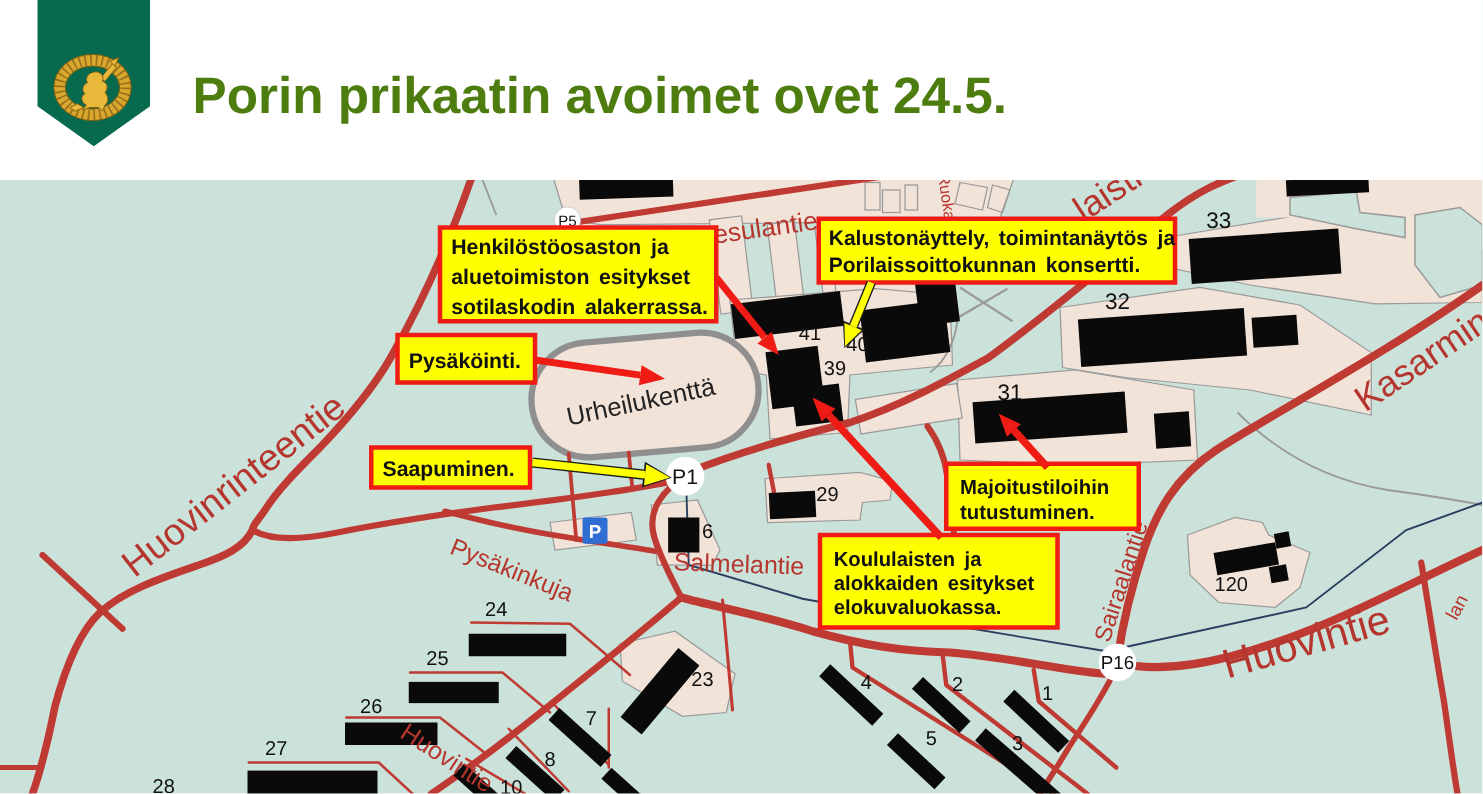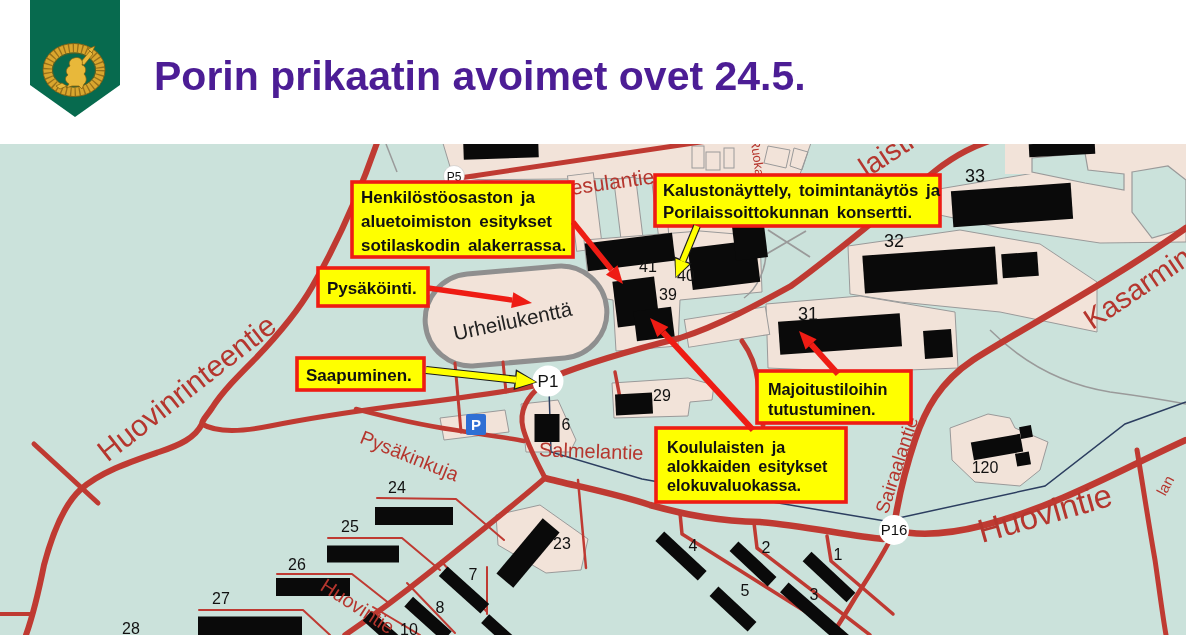--- a/index.html
+++ b/index.html
@@ -14,21 +14,21 @@
 <ellipse cx="74" cy="70" rx="26.5" ry="22" fill="none" stroke="#97701a" stroke-width="9" stroke-dasharray="1.3 3.2"></ellipse>
 <ellipse cx="74" cy="70" rx="21.5" ry="17" fill="none" stroke="#7a5c10" stroke-width="0.8"></ellipse>
 <ellipse cx="74" cy="70" rx="31" ry="26.5" fill="none" stroke="#7a5c10" stroke-width="0.8"></ellipse>
 <g fill="#e8b83a" stroke="#7a5c10" stroke-width="0.7">
 <path d="M80,63 L90,51 L93,54 L84,65 Z"></path>
 <path d="M88,49 L95,46 L92,53 Z"></path>
 <path d="M74,58 C70,59 68,63 70,66 C66,68 65,72 68,75 C64,77 65,82 69,84 L66,88 L72,86 L79,86 L82,89 L84,84 C87,82 87,77 84,74 C87,71 86,66 82,65 C84,60 79,56 74,58 Z"></path>
 <path d="M62,83 L56,86 L60,89 L67,86 Z"></path>
 </g>
 </svg>
-<div style="position:absolute;left:154px;top:53px;font-family:'Liberation Sans',sans-serif;font-weight:700;font-size:41px;color:#4c1d95;white-space:nowrap;">Porin prikaatin avoimet ovet 24.5.</div>
+<div style="position:absolute;left:154px;top:53px;font-family:'Liberation Sans',sans-serif;font-weight:700;font-size:41px;color:#4d7c0f;white-space:nowrap;">Porin prikaatin avoimet ovet 24.5.</div>
 </div>
 <svg width="1186" height="491" viewBox="0 144 1186 491" style="position:absolute;left:0;top:144px;">
       <rect x="0" y="144" width="1186" height="491" fill="#cbe2db"></rect>
       <polygon points="442,140 812,140 799,177 560,179 454,180" fill="#f2e3d9" stroke="#9a9a9a" stroke-width="1"></polygon>
       <polygon points="431,191 452,176 566,191 570,228 468,216" fill="#f2e3d9" stroke="#9a9a9a" stroke-width="1"></polygon>
       <rect x="572.0" y="174.0" width="26" height="76" fill="#f2e3d9" stroke="#9a9a9a" stroke-width="1" transform="rotate(-7 585 212)"></rect>
       <rect x="618.0" y="178.0" width="22" height="72" fill="#f2e3d9" stroke="#9a9a9a" stroke-width="1" transform="rotate(-7 629 214)"></rect>
       <rect x="656.0" y="181.0" width="20" height="68" fill="#f2e3d9" stroke="#9a9a9a" stroke-width="1" transform="rotate(-7 666 215)"></rect>
       <rect x="689.0" y="182.0" width="16" height="64" fill="#f2e3d9" stroke="#9a9a9a" stroke-width="1" transform="rotate(-7 697 214)"></rect>
       <polygon points="668,226 736,226 734,249 670,250" fill="#f2e3d9" stroke="#9a9a9a" stroke-width="1"></polygon>

